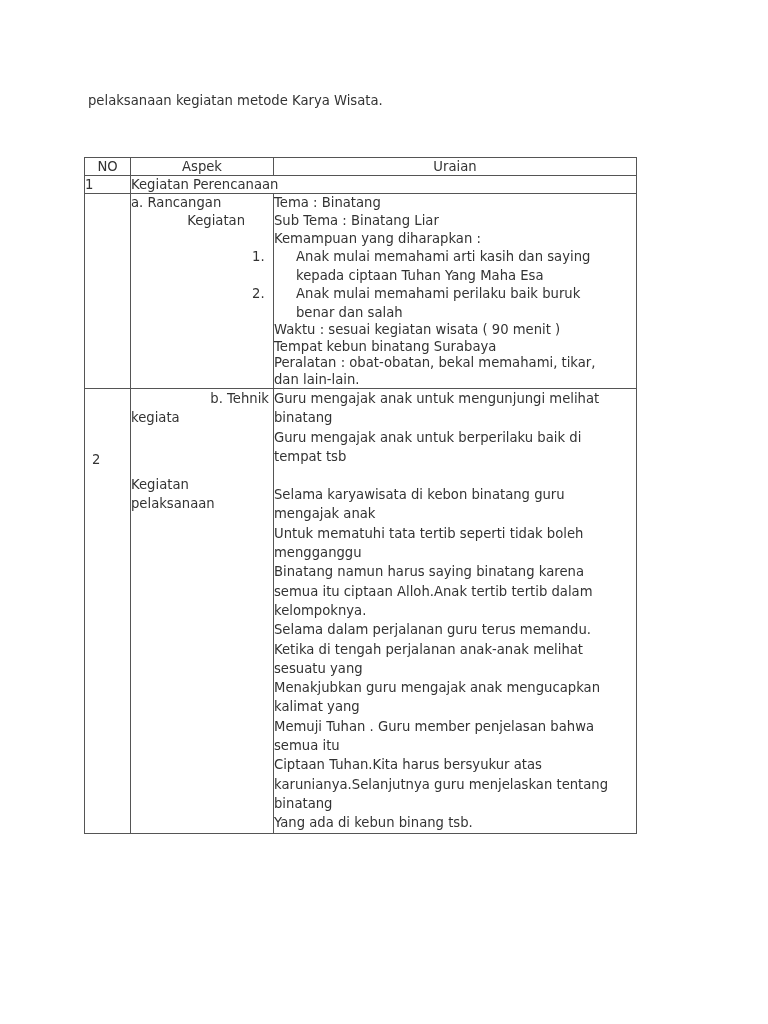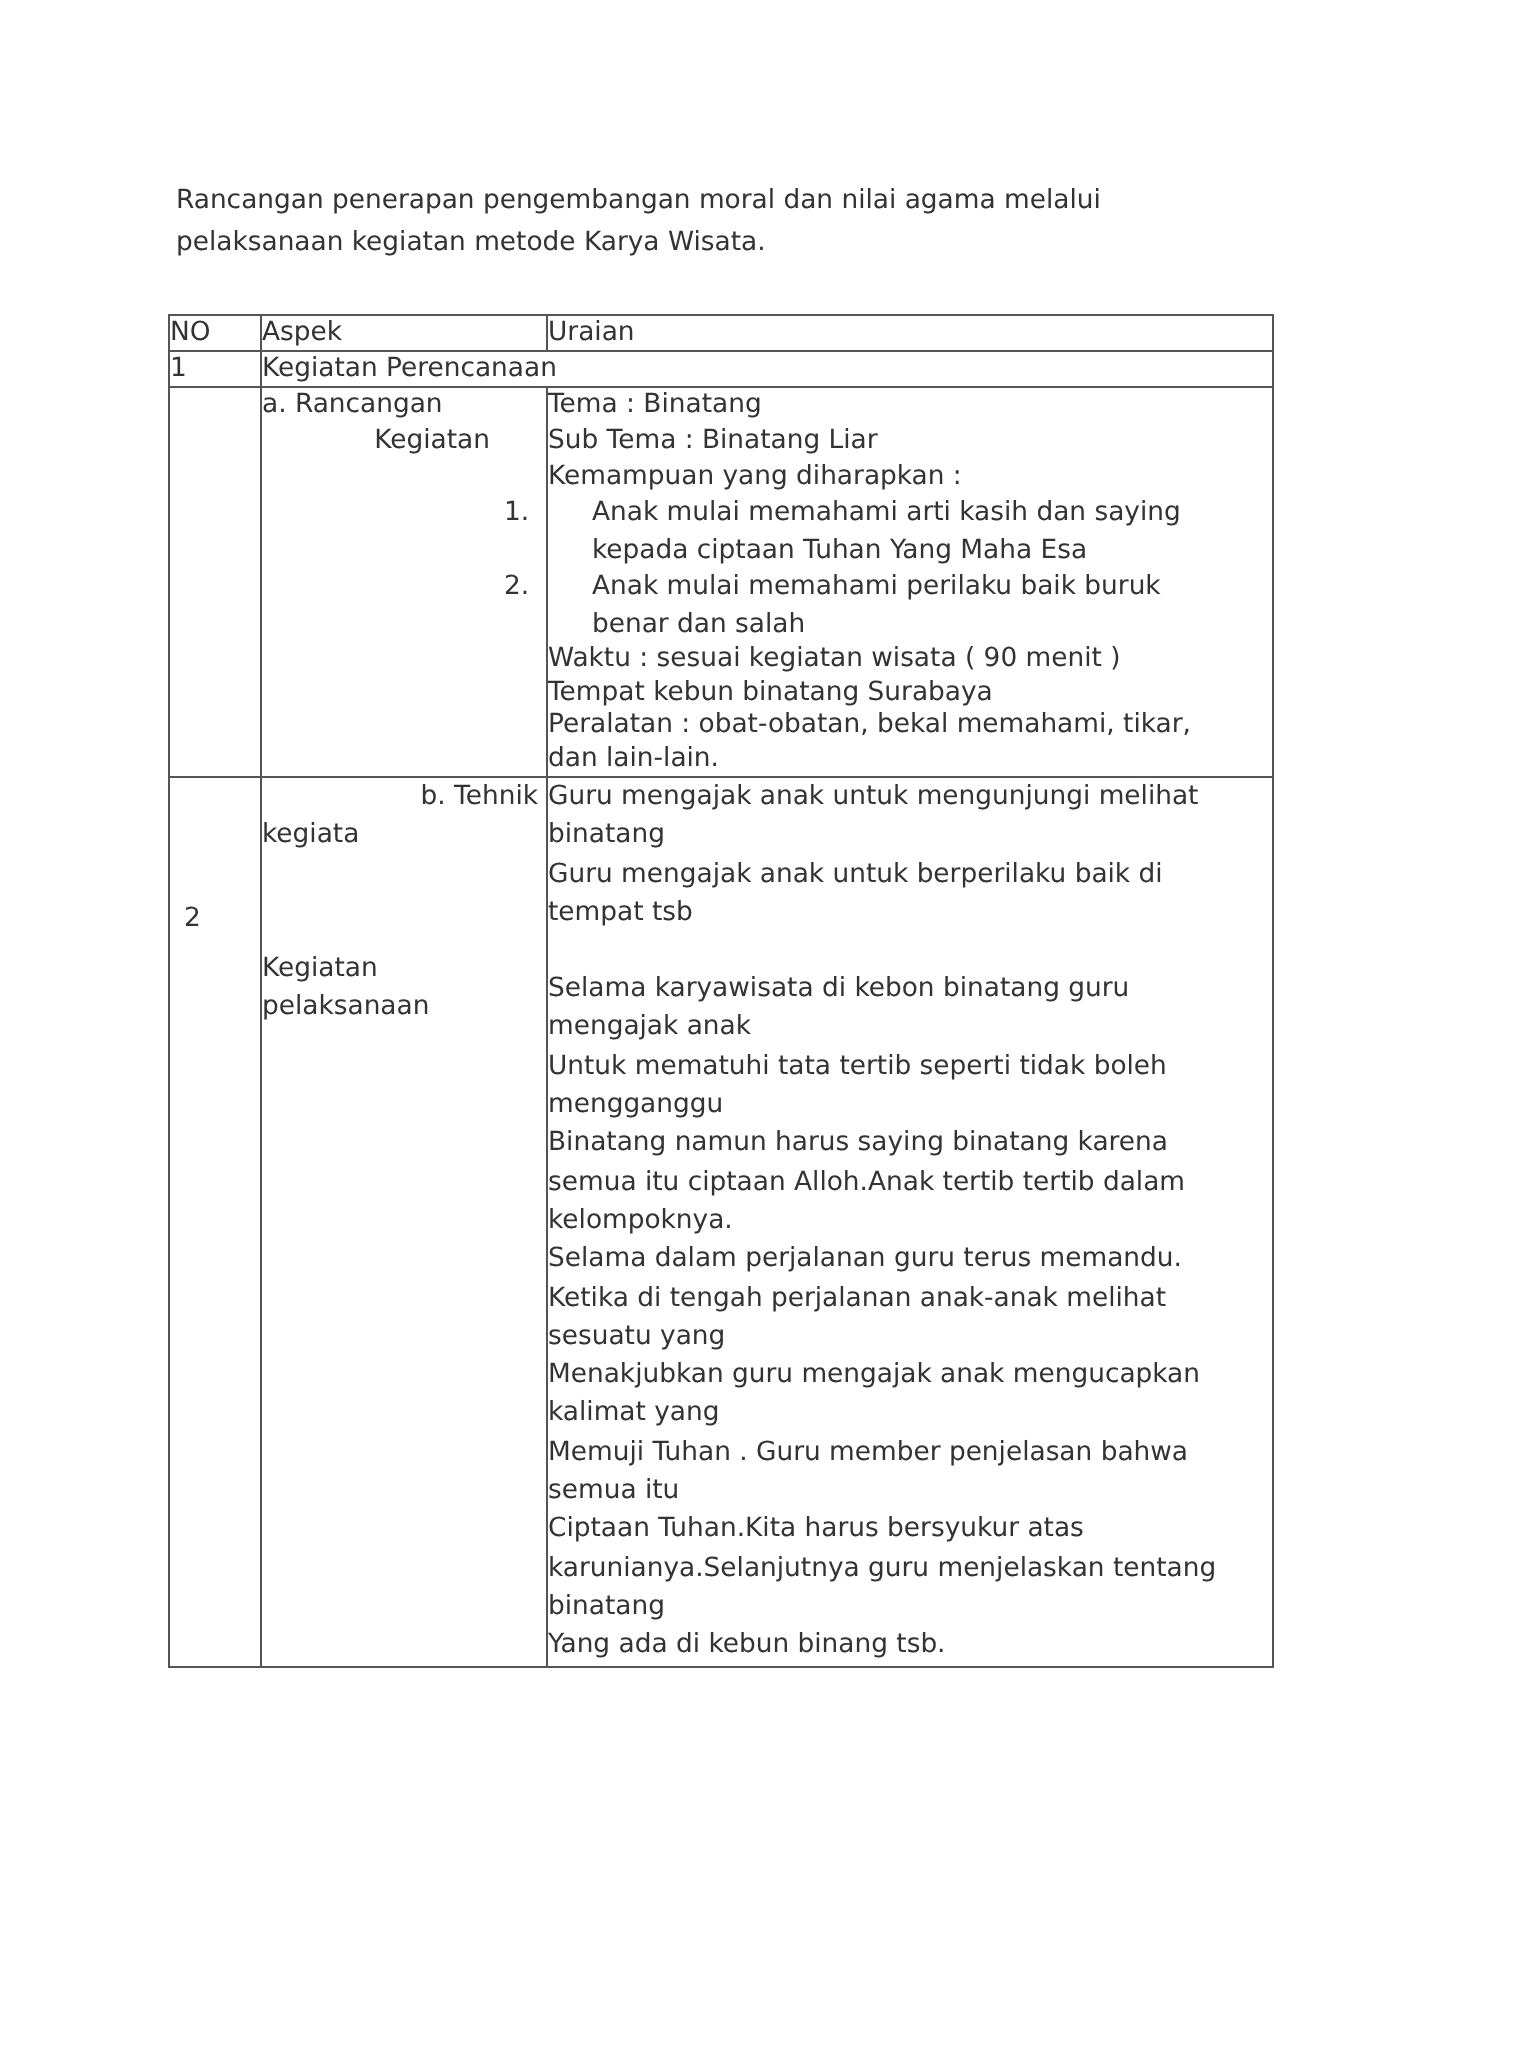--- a/index.html
+++ b/index.html
@@ -46,21 +46,21 @@
   table.doc-table td {
     border: 1px solid #555555;
     vertical-align: top;
     padding: 0;
   }
   .col-no    { width: 46px; }
   .col-aspek { width: 143px; }
   .col-ur    { width: 363px; }
 
   .hdr-no, .hdr-aspek, .hdr-ur {
-    text-align: left;
+    text-align: center;
     padding: 2px 4px 3px 4px;
     line-height: 17px;
   }
   .no-cell {
     padding: 2px 5px 3px 7px;
     line-height: 17px;
   }
   .no-cell-mid {
     padding: 0;
     position: relative;
@@ -107,21 +107,20 @@
     line-height: 19.3px;
   }
   .ur2 .blank { height: 19px; }
 </style>
 </head>
 <body>
 
 <div class="page">
 
   <div class="intro">
-    <div>Rancangan penerapan pengembangan moral dan nilai agama melalui</div>
     <div>pelaksanaan kegiatan metode Karya Wisata.</div>
   </div>
 
   <table class="doc-table">
     <colgroup>
       <col class="col-no">
       <col class="col-aspek">
       <col class="col-ur">
     </colgroup>
     <tbody>

